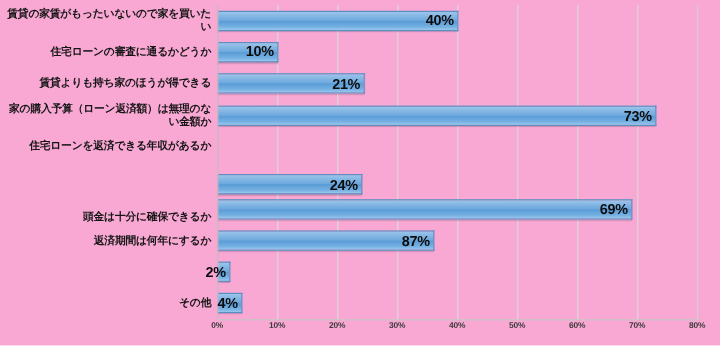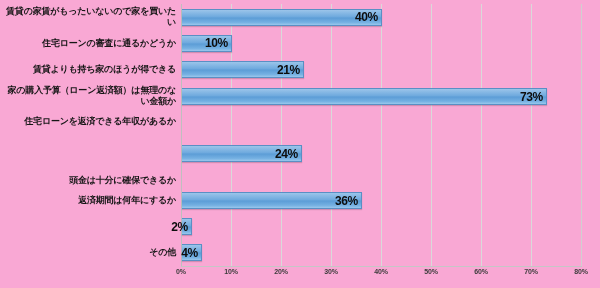--- a/index.html
+++ b/index.html
@@ -197,23 +197,28 @@
       <div class="bar-row" style="top: 84px; height: 17px;">
         <div class="bar" title="家の購入予算（ローン返済額）は無理のない金額か 73%" style="width: 365px;">
           <span class="bar-value">73%</span>
         </div>
       </div>
       <div class="bar-row" style="top: 141px; height: 17px;">
         <div class="bar" title="頭金は十分に確保できるか 24%" style="width: 120px;">
           <span class="bar-value">24%</span>
         </div>
       </div>
+      <div class="bar-row" style="top: 161.8px; height: 17px;">
+        <div class="bar" title="住宅ローンの金利は固定にするか変動にするか 69%" style="width: 345px;">
+          <span class="bar-value">69%</span>
+        </div>
+      </div>
       <div class="bar-row" style="top: 188px; height: 17px;">
         <div class="bar" title="返済期間は何年にするか 36%" style="width: 180px;">
-          <span class="bar-value">36%</span>
+          <span class="bar-value">87%</span>
         </div>
       </div>
       <div class="bar-row" style="top: 214.2px; height: 17px;">
         <div class="bar" title="お金のことはあまり心配しなかった 2%" style="width: 10px;">
           <span class="bar-value">2%</span>
         </div>
       </div>
       <div class="bar-row" style="top: 240.4px; height: 17px;">
         <div class="bar" title="その他 4%" style="width: 20px;">
           <span class="bar-value">4%</span>

